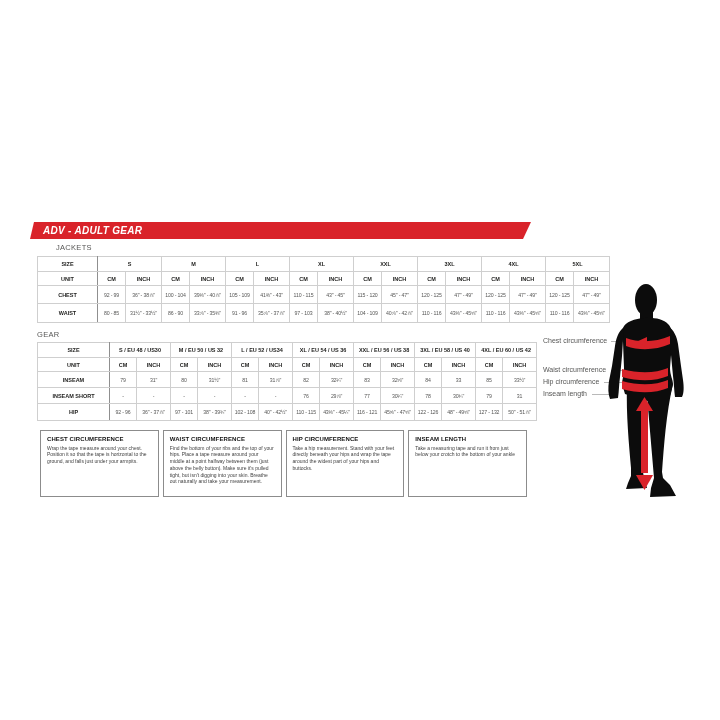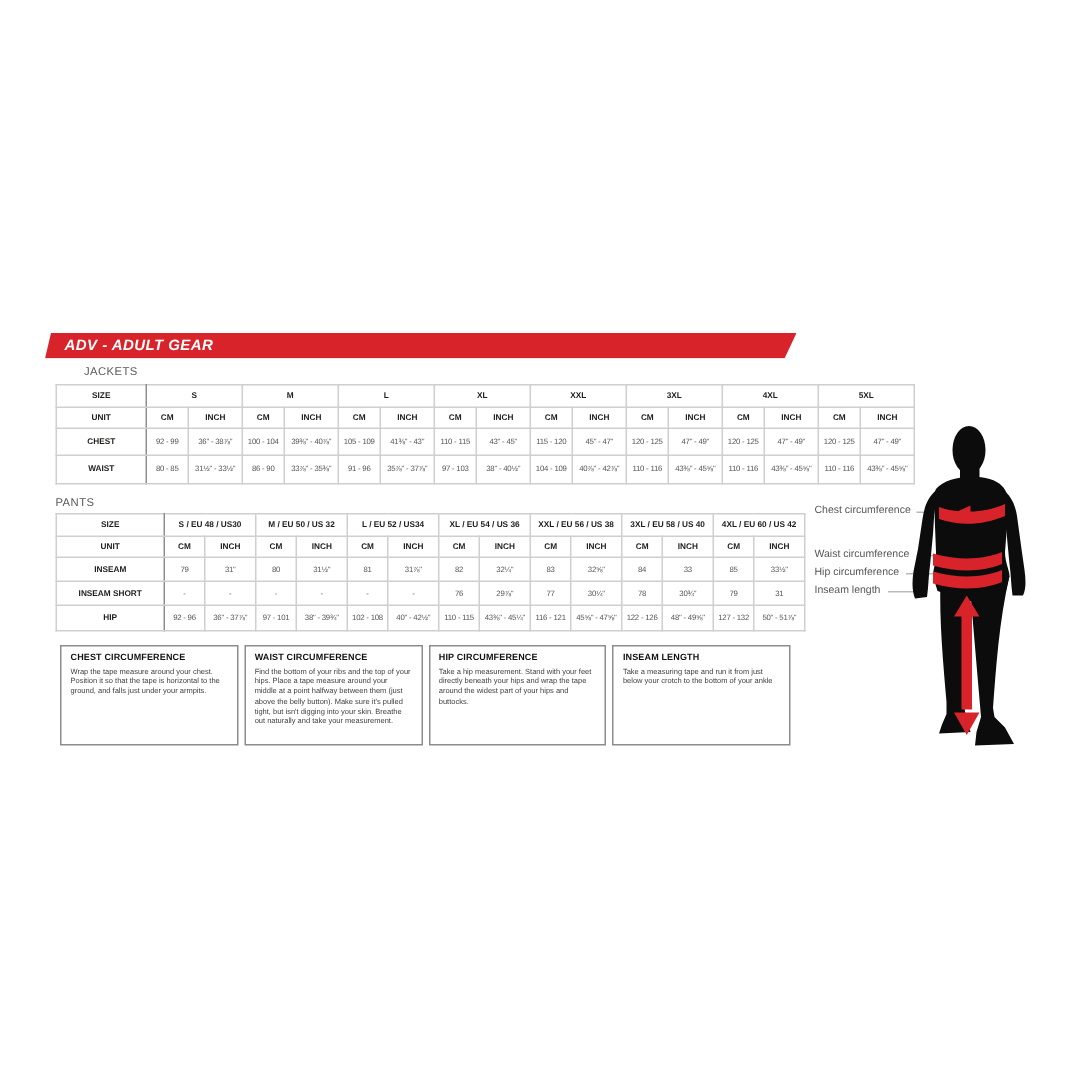--- a/index.html
+++ b/index.html
@@ -137,21 +137,21 @@
       <td class="cm gl">110 - 116</td>
           <td class="in">43⅜" - 45⅝"</td>
       <td class="cm gl">110 - 116</td>
           <td class="in">43⅜" - 45⅝"</td>
       <td class="cm gl">110 - 116</td>
           <td class="in">43⅜" - 45⅝"</td>
     </tr>
   </tbody>
     </table>
 
-  <div class="sec-label" style="left:37px;top:330px;">PANTS</div>
+  <div class="sec-label" style="left:37px;top:330px;">GEAR</div>
 
   <table class="sztable" id="pants-table" style="left:37px;top:342px;width:499px;">
     <colgroup>
       <col style="width:72px">
       <col style="width:27px">
         <col style="width:34px">
         <col style="width:27px">
         <col style="width:34px">
       <col style="width:27px">
         <col style="width:34px">

